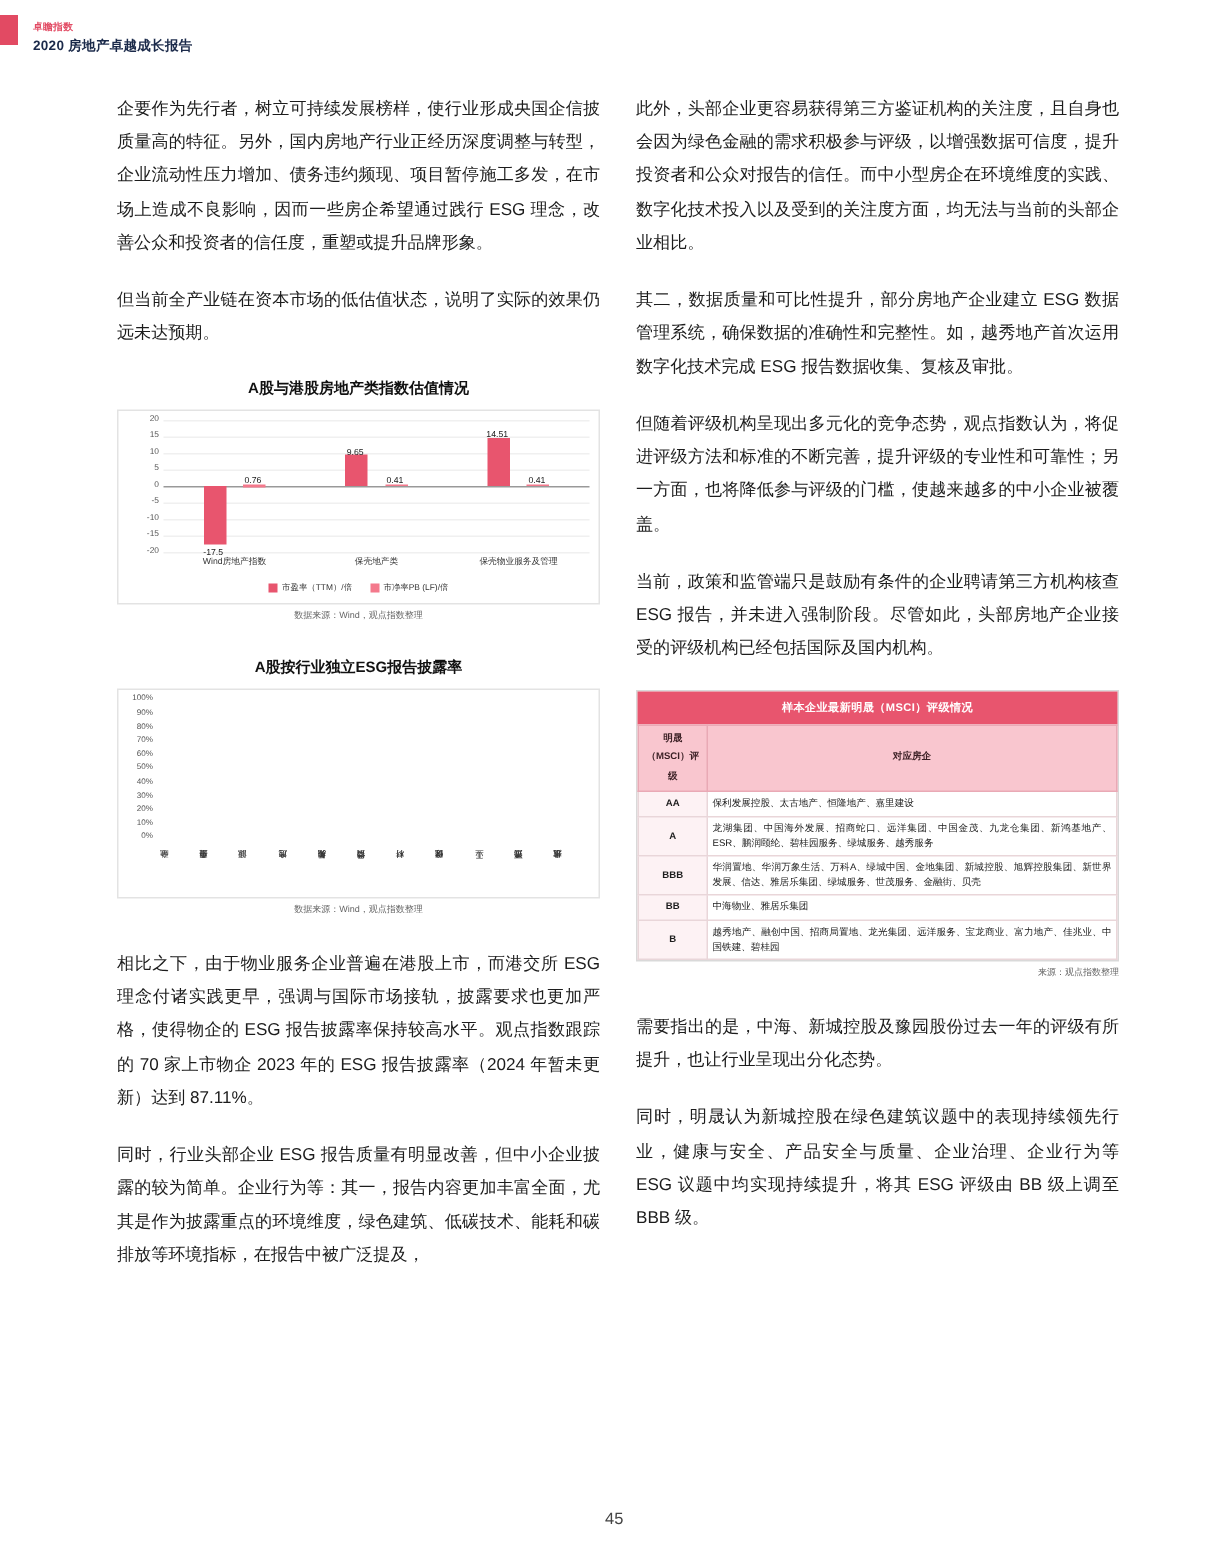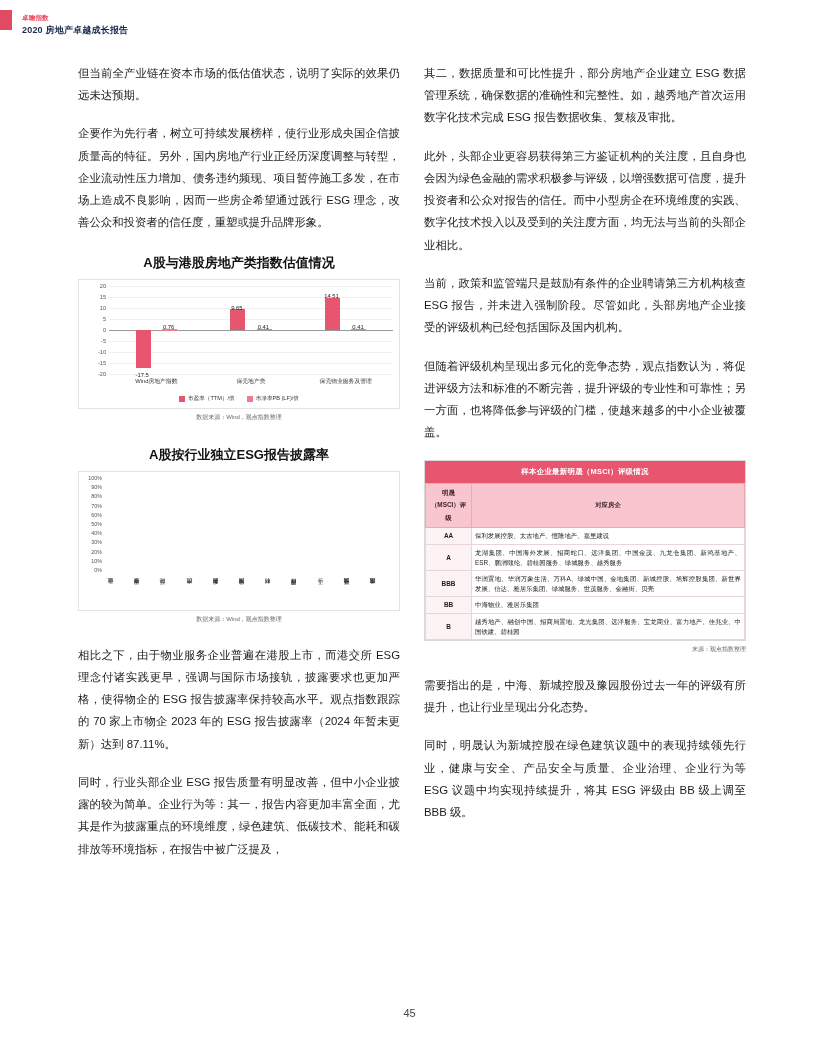--- a/index.html
+++ b/index.html
@@ -38,21 +38,21 @@
     color:#1c1c1c;
     text-align:justify;
   }
   .col-left { left:78px; }
   .col-right { left:424px; }
   .col p { margin:0 0 16px 0; text-indent:0; }
 
   
   .figure { margin:4px 0 18px 0; }
   .fig-title {
-    text-align:center; font-size:13px; font-weight:bold; color:#111;
+    text-align:center; font-size:10px; font-weight:bold; color:#111;
     margin-bottom:4px;
   }
   .fig-source {
     text-align:center; font-size:6px; color:#666; margin-top:3px;
   }
   .chart-box {
     position:relative; border:1px solid #e3e3e3; background:#fff;
     height:130px;
   }
   .chart-plot { position:absolute; left:30px; right:6px; top:6px; bottom:34px; }
@@ -146,22 +146,22 @@
 <div class="page-header">
   <div class="header-mark"></div>
   <div class="header-logo">
     <span class="brand">卓瞻指数</span>
     <span class="title">2020 房地产卓越成长报告</span>
   </div>
 </div>
 
 <div class="col col-left">
 
+  <p>企要作为先行者，树立可持续发展榜样，使行业形成央国企信披质量高的特征。另外，国内房地产行业正经历深度调整与转型，企业流动性压力增加、债务违约频现、项目暂停施工多发，在市场上造成不良影响，因而一些房企希望通过践行 ESG 理念，改善公众和投资者的信任度，重塑或提升品牌形象。</p>
   <p>但当前全产业链在资本市场的低估值状态，说明了实际的效果仍远未达预期。</p>
-  <p>企要作为先行者，树立可持续发展榜样，使行业形成央国企信披质量高的特征。另外，国内房地产行业正经历深度调整与转型，企业流动性压力增加、债务违约频现、项目暂停施工多发，在市场上造成不良影响，因而一些房企希望通过践行 ESG 理念，改善公众和投资者的信任度，重塑或提升品牌形象。</p>
 
   <div class="figure">
     <div class="fig-title">A股与港股房地产类指数估值情况</div>
     <div class="chart-box">
       <div class="yaxis">
         <span style="top:0%">20</span>
         <span style="top:12.5%">15</span>
         <span style="top:25%">10</span>
         <span style="top:37.5%">5</span>
         <span style="top:50%">0</span>
@@ -287,24 +287,24 @@
       </div>
     </div>
     <div class="fig-source">数据来源：Wind，观点指数整理</div>
   </div>
 
   <p>相比之下，由于物业服务企业普遍在港股上市，而港交所 ESG 理念付诸实践更早，强调与国际市场接轨，披露要求也更加严格，使得物企的 ESG 报告披露率保持较高水平。观点指数跟踪的 70 家上市物企 2023 年的 ESG 报告披露率（2024 年暂未更新）达到 87.11%。</p>
   <p>同时，行业头部企业 ESG 报告质量有明显改善，但中小企业披露的较为简单。企业行为等：其一，报告内容更加丰富全面，尤其是作为披露重点的环境维度，绿色建筑、低碳技术、能耗和碳排放等环境指标，在报告中被广泛提及，</p>
 </div>
 
 <div class="col col-right">
+  <p>此外，头部企业更容易获得第三方鉴证机构的关注度，且自身也会因为绿色金融的需求积极参与评级，以增强数据可信度，提升投资者和公众对报告的信任。而中小型房企在环境维度的实践、数字化技术投入以及受到的关注度方面，均无法与当前的头部企业相比。</p>
   <p>其二，数据质量和可比性提升，部分房地产企业建立 ESG 数据管理系统，确保数据的准确性和完整性。如，越秀地产首次运用数字化技术完成 ESG 报告数据收集、复核及审批。</p>
-  <p>此外，头部企业更容易获得第三方鉴证机构的关注度，且自身也会因为绿色金融的需求积极参与评级，以增强数据可信度，提升投资者和公众对报告的信任。而中小型房企在环境维度的实践、数字化技术投入以及受到的关注度方面，均无法与当前的头部企业相比。</p>
+  <p>但随着评级机构呈现出多元化的竞争态势，观点指数认为，将促进评级方法和标准的不断完善，提升评级的专业性和可靠性；另一方面，也将降低参与评级的门槛，使越来越多的中小企业被覆盖。</p>
   <p>当前，政策和监管端只是鼓励有条件的企业聘请第三方机构核查 ESG 报告，并未进入强制阶段。尽管如此，头部房地产企业接受的评级机构已经包括国际及国内机构。</p>
-  <p>但随着评级机构呈现出多元化的竞争态势，观点指数认为，将促进评级方法和标准的不断完善，提升评级的专业性和可靠性；另一方面，也将降低参与评级的门槛，使越来越多的中小企业被覆盖。</p>
 
   <div class="figure">
     <div class="tbl-wrap">
       <table class="tbl">
         <caption>样本企业最新明晟（MSCI）评级情况</caption>
         <thead>
           <tr>
             <th style="width:46px">明晟（MSCI）评级</th>
             <th>对应房企</th>
           </tr>

